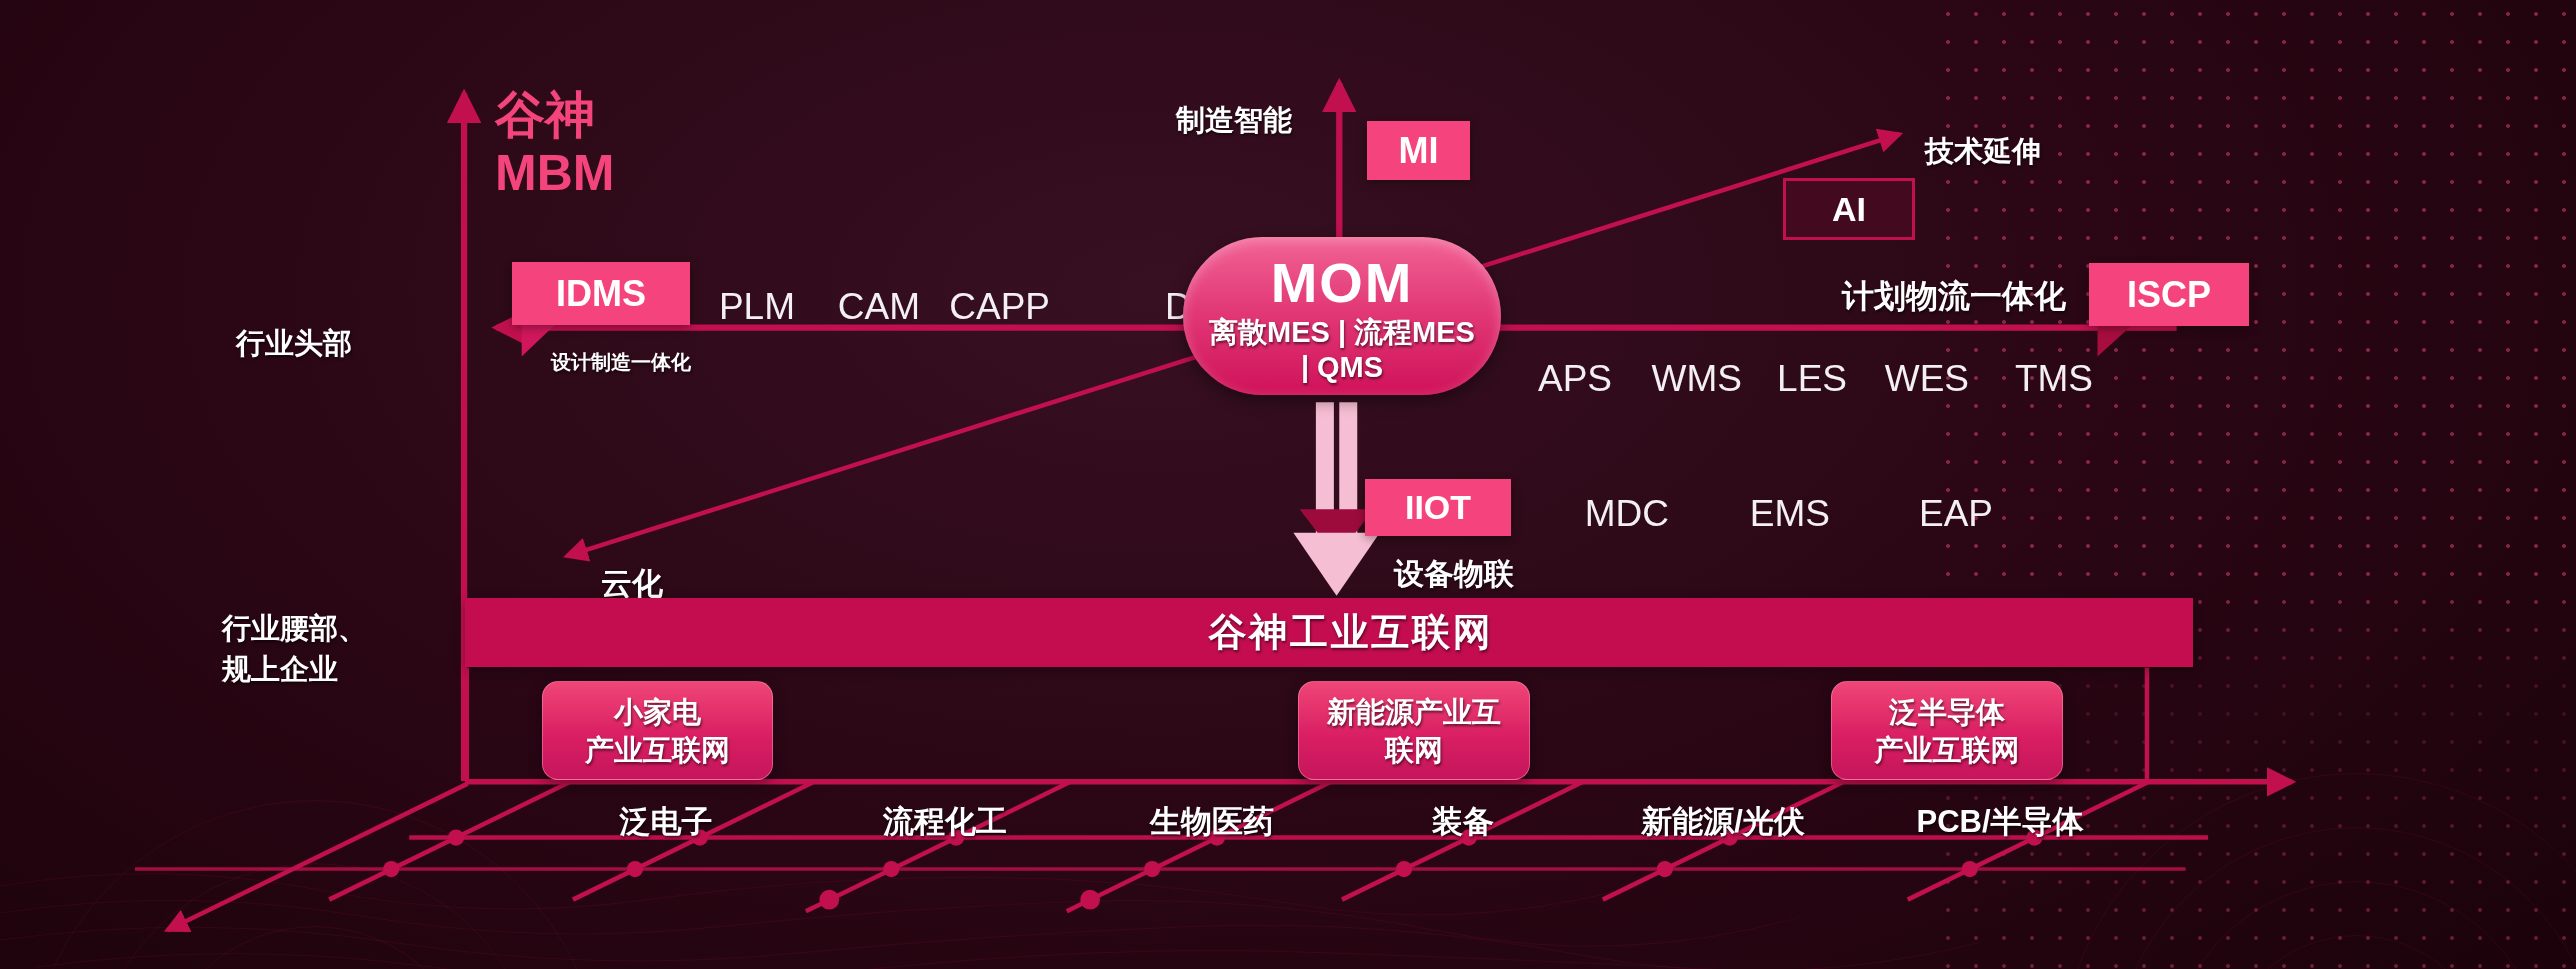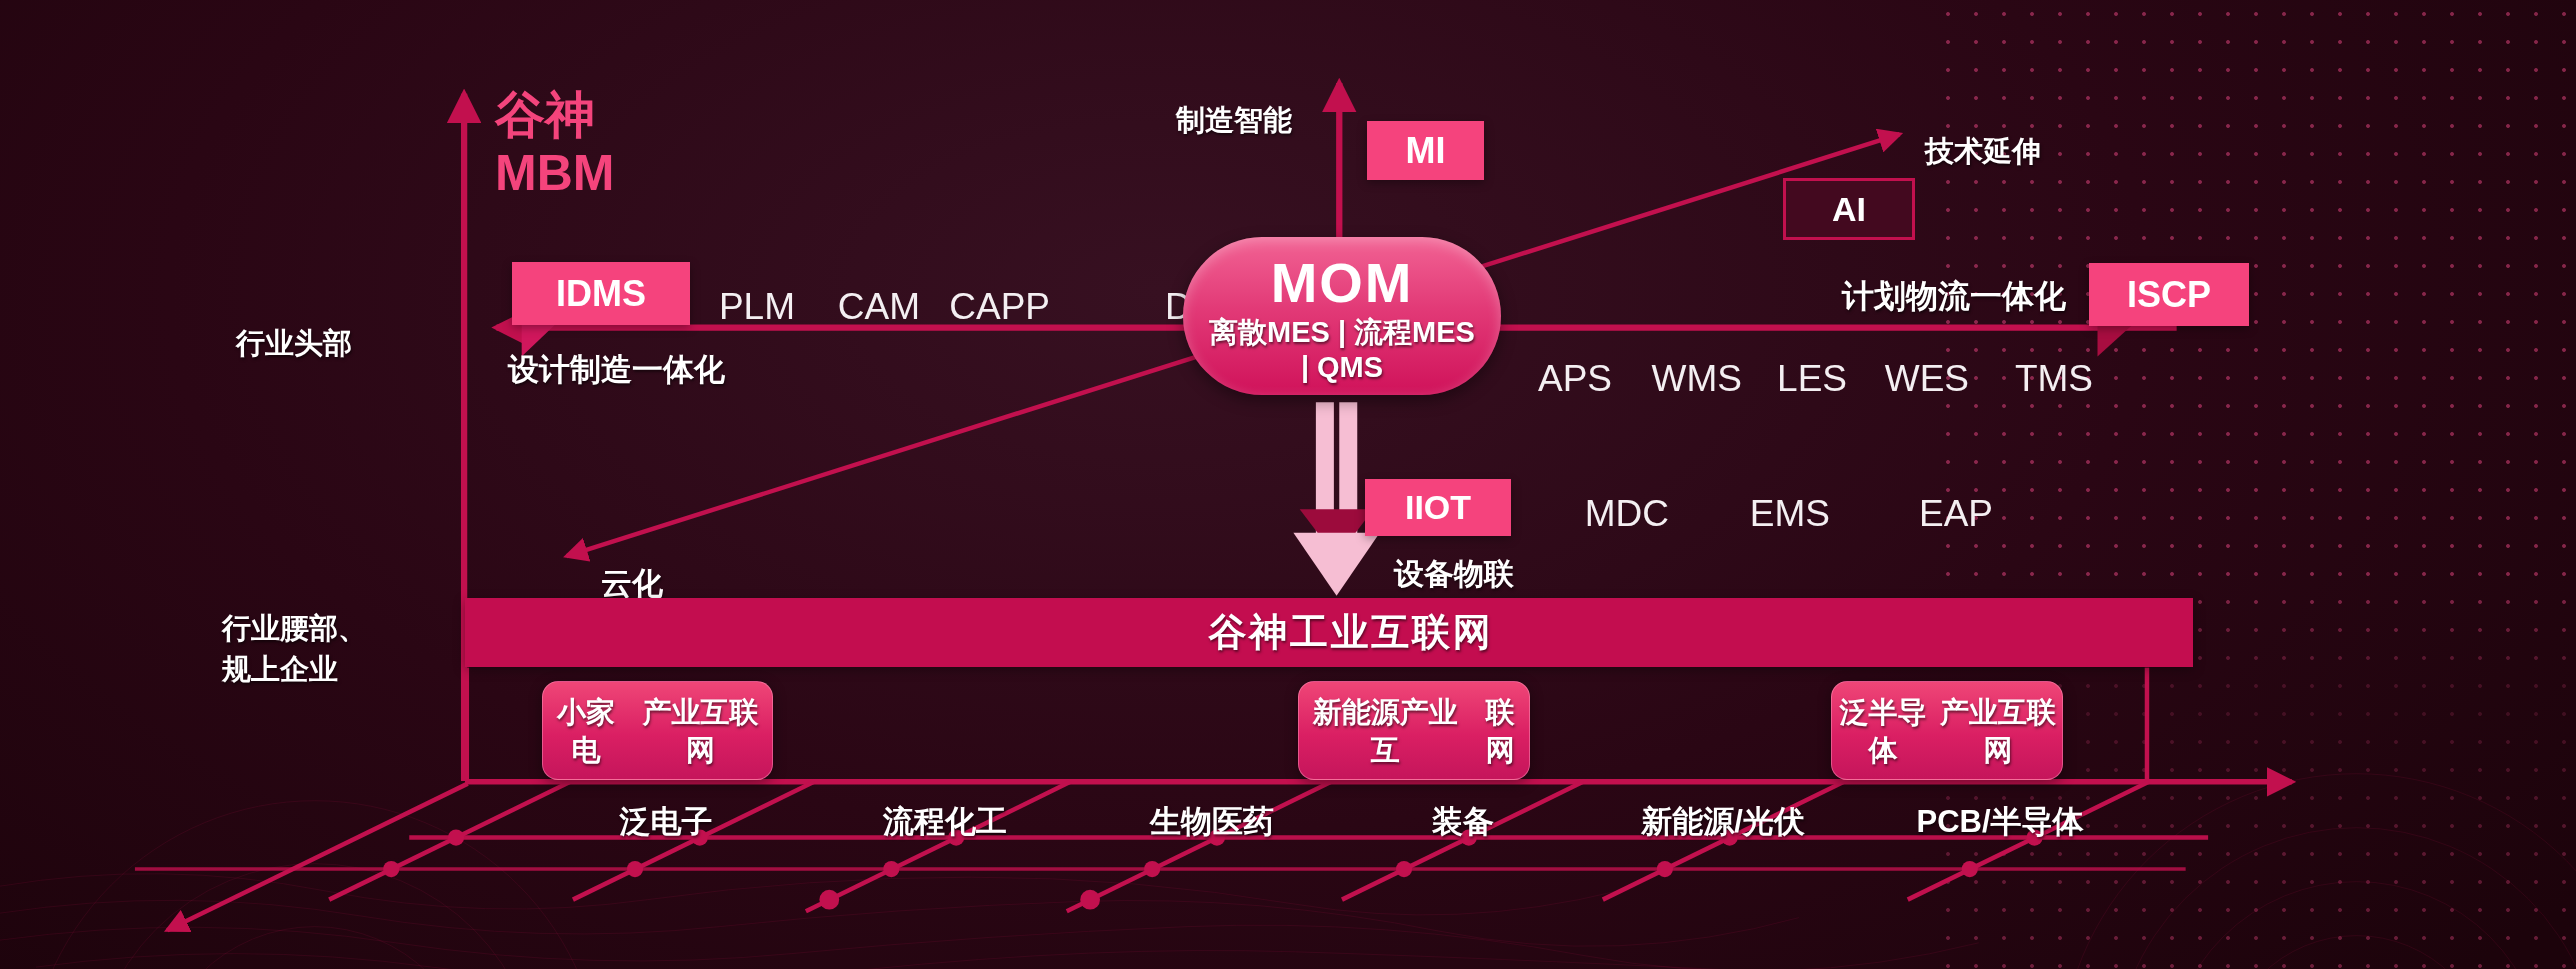--- a/index.html
+++ b/index.html
@@ -34,21 +34,21 @@
   }
   .mom-title{font-size:56px;font-weight:bold;margin-top:12.6px;letter-spacing:1.8px;}
   .mom-sub{font-size:29px;font-weight:600;line-height:35px;}
   .banner{
     background:var(--banner-bg);display:flex;align-items:center;justify-content:center;
     font-size:38px;font-weight:bold;letter-spacing:2.7px;box-shadow:0 2.7px 10.8px rgba(0,0,0,.35);padding-left:44px;
   }
   .indbox{
     background:linear-gradient(180deg,var(--box-grad-top) 0%, #da1f63 55%, var(--box-grad-bottom) 100%);
     border-radius:16px;border:1.8px solid rgba(255,160,195,.45);
-    display:flex;flex-direction:row;align-items:center;justify-content:center;
+    display:flex;flex-direction:column;align-items:center;justify-content:center;
     font-size:29px;font-weight:600;line-height:38px;text-align:center;
     box-shadow:0 3.6px 12.6px rgba(0,0,0,.4);
   }
   .sector{font-size:31px;font-weight:bold;text-align:center;white-space:nowrap;}
   .dots{
     position:absolute;left:1934px;top:0;width:642px;height:970px;opacity:.9;
     background-image:radial-gradient(circle, rgba(236,72,133,.55) 1.5px, rgba(236,72,133,0) 2.3px);
     background-size:28px 28px;
     -webkit-mask-image:linear-gradient(180deg,#000 0%,#000 60%,rgba(0,0,0,.3) 72%,rgba(0,0,0,.8) 100%);
             mask-image:linear-gradient(180deg,#000 0%,#000 60%,rgba(0,0,0,.3) 72%,rgba(0,0,0,.8) 100%);
@@ -149,32 +149,32 @@
     <div>MBM</div>
   </div>
 
   <div class="abs lbl zh" style="left:236px;top:324px">行业头部</div>
   <div class="abs lbl zh" style="left:222px;top:608px;line-height:41px">
     <div>行业腰部、</div>
     <div>规上企业</div>
   </div>
 
   <div class="abs lbl zh" style="left:1085px;top:101px;width:207px;text-align:right">制造智能</div>
-  <div class="abs pinkbox" style="left:1367px;top:121px;width:117px;height:59px;font-size:36px">MI</div>
+  <div class="abs pinkbox" style="left:1367px;top:121px;width:103px;height:59px;font-size:36px">MI</div>
 
   <div class="abs lbl zh" style="left:1925px;top:132px">技术延伸</div>
   <div class="abs darkbox" style="left:1783px;top:178px;width:126px;height:56px;font-size:34px">AI</div>
   <div class="abs lbl zh" style="left:601px;top:563px;font-size:31px">云化</div>
 
   <div class="abs pinkbox" style="left:512px;top:262px;width:178px;height:63px;font-size:36px">IDMS</div>
   <div class="abs en" style="left:687px;top:286px;width:108px">PLM</div>
   <div class="abs en" style="left:812px;top:286px;width:108px">CAM</div>
   <div class="abs en" style="left:942px;top:286px;width:108px">CAPP</div>
   <div class="abs en" style="left:1131px;top:286px;width:108px">DFX</div>
-  <div class="abs lbl zh" style="left:508px;top:349px;font-size:31px">设计制造一体化</div>
+  <div class="abs lbl zh" style="left:551px;top:349px;font-size:20px">设计制造一体化</div>
 
   <div class="abs mom" style="left:1183px;top:237px;width:318px;height:158px">
     <div class="mom-title">MOM</div>
     <div class="mom-sub zh">离散MES | 流程MES</div>
     <div class="mom-sub zh">| QMS</div>
   </div>
 
   <div class="abs lbl zh" style="left:1842px;top:275px;font-size:32px">计划物流一体化</div>
   <div class="abs pinkbox" style="left:2089px;top:263px;width:160px;height:63px;font-size:36px">ISCP</div>
   <div class="abs en" style="left:1504px;top:358px;width:108px">APS</div>

